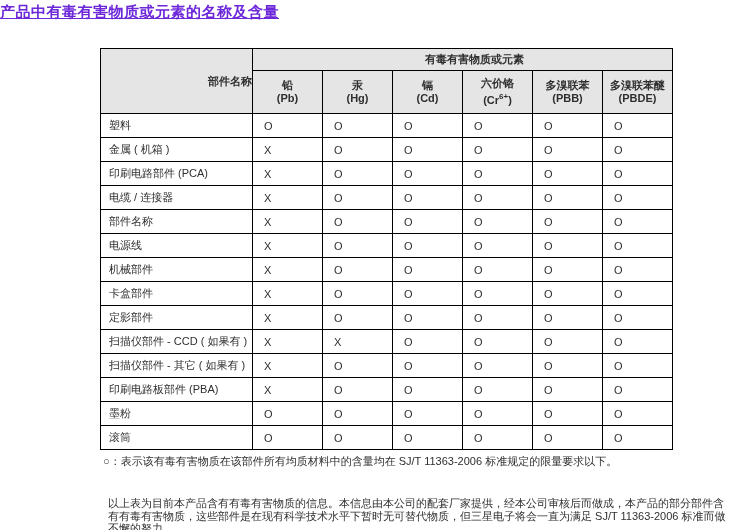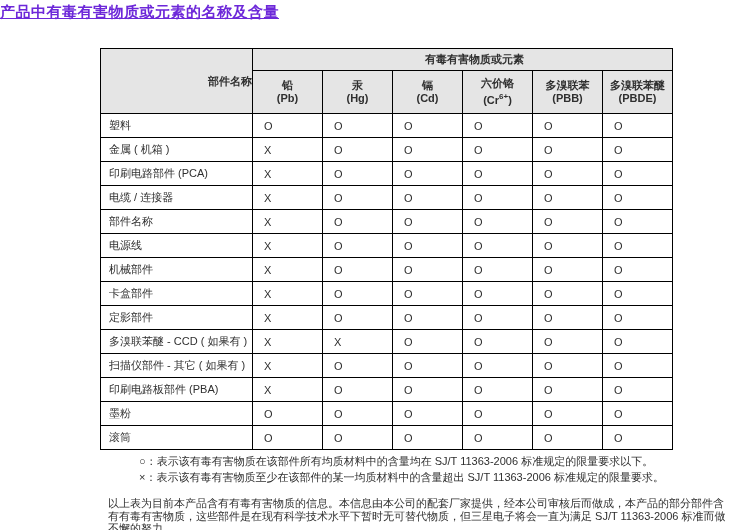--- a/index.html
+++ b/index.html
@@ -40,21 +40,21 @@
     vertical-align:middle; background:#ffffff;
   }
   td.val-cell {
     font-size:11px; padding-left:11px; height:24px;
     vertical-align:middle; text-align:left; background:#ffffff;
   }
   .footnotes {
     position:absolute; left:103px; top:456px;
     font-size:11px; line-height:11px;
   }
-  .footnote { margin-bottom:5px; white-space:nowrap;margin-left:36px; }
+  .footnote { margin-bottom:5px; white-space:nowrap; }
   .footnote .marker { font-size:11px; }
   .disclaimer {
     position:absolute; left:108px; top:497px;
     width:621px;
     font-size:11px; line-height:12.5px;
     word-break:break-all;
   }
 </style>
 </head>
 <body>
@@ -179,21 +179,21 @@
       <tr>
         <td class="comp-cell">定影部件</td>
         <td class="val-cell">X</td>
         <td class="val-cell">O</td>
         <td class="val-cell">O</td>
         <td class="val-cell">O</td>
         <td class="val-cell">O</td>
         <td class="val-cell">O</td>
       </tr>
       <tr>
-        <td class="comp-cell">多溴联苯醚 - CCD ( 如果有 )</td>
+        <td class="comp-cell">扫描仪部件 - CCD ( 如果有 )</td>
         <td class="val-cell">X</td>
         <td class="val-cell">X</td>
         <td class="val-cell">O</td>
         <td class="val-cell">O</td>
         <td class="val-cell">O</td>
         <td class="val-cell">O</td>
       </tr>
       <tr>
         <td class="comp-cell">扫描仪部件 - 其它 ( 如果有 )</td>
         <td class="val-cell">X</td>
@@ -230,18 +230,15 @@
         <td class="val-cell">O</td>
         <td class="val-cell">O</td>
       </tr>
     </tbody>
 </table>
 
 <div class="footnotes">
   <div class="footnote">
     <span class="marker">○：</span><span>表示该有毒有害物质在该部件所有均质材料中的含量均在 SJ/T 11363-2006 标准规定的限量要求以下。</span>
   </div>
-  <div class="footnote">
-    <span class="marker">×：</span><span>表示该有毒有害物质至少在该部件的某一均质材料中的含量超出 SJ/T 11363-2006 标准规定的限量要求。</span>
-  </div>
 </div>
 
 <div class="disclaimer">以上表为目前本产品含有有毒有害物质的信息。本信息由本公司的配套厂家提供，经本公司审核后而做成，本产品的部分部件含有有毒有害物质，这些部件是在现有科学技术水平下暂时无可替代物质，但三星电子将会一直为满足 SJ/T 11363-2006 标准而做不懈的努力。</div>
 
 </body></html>

